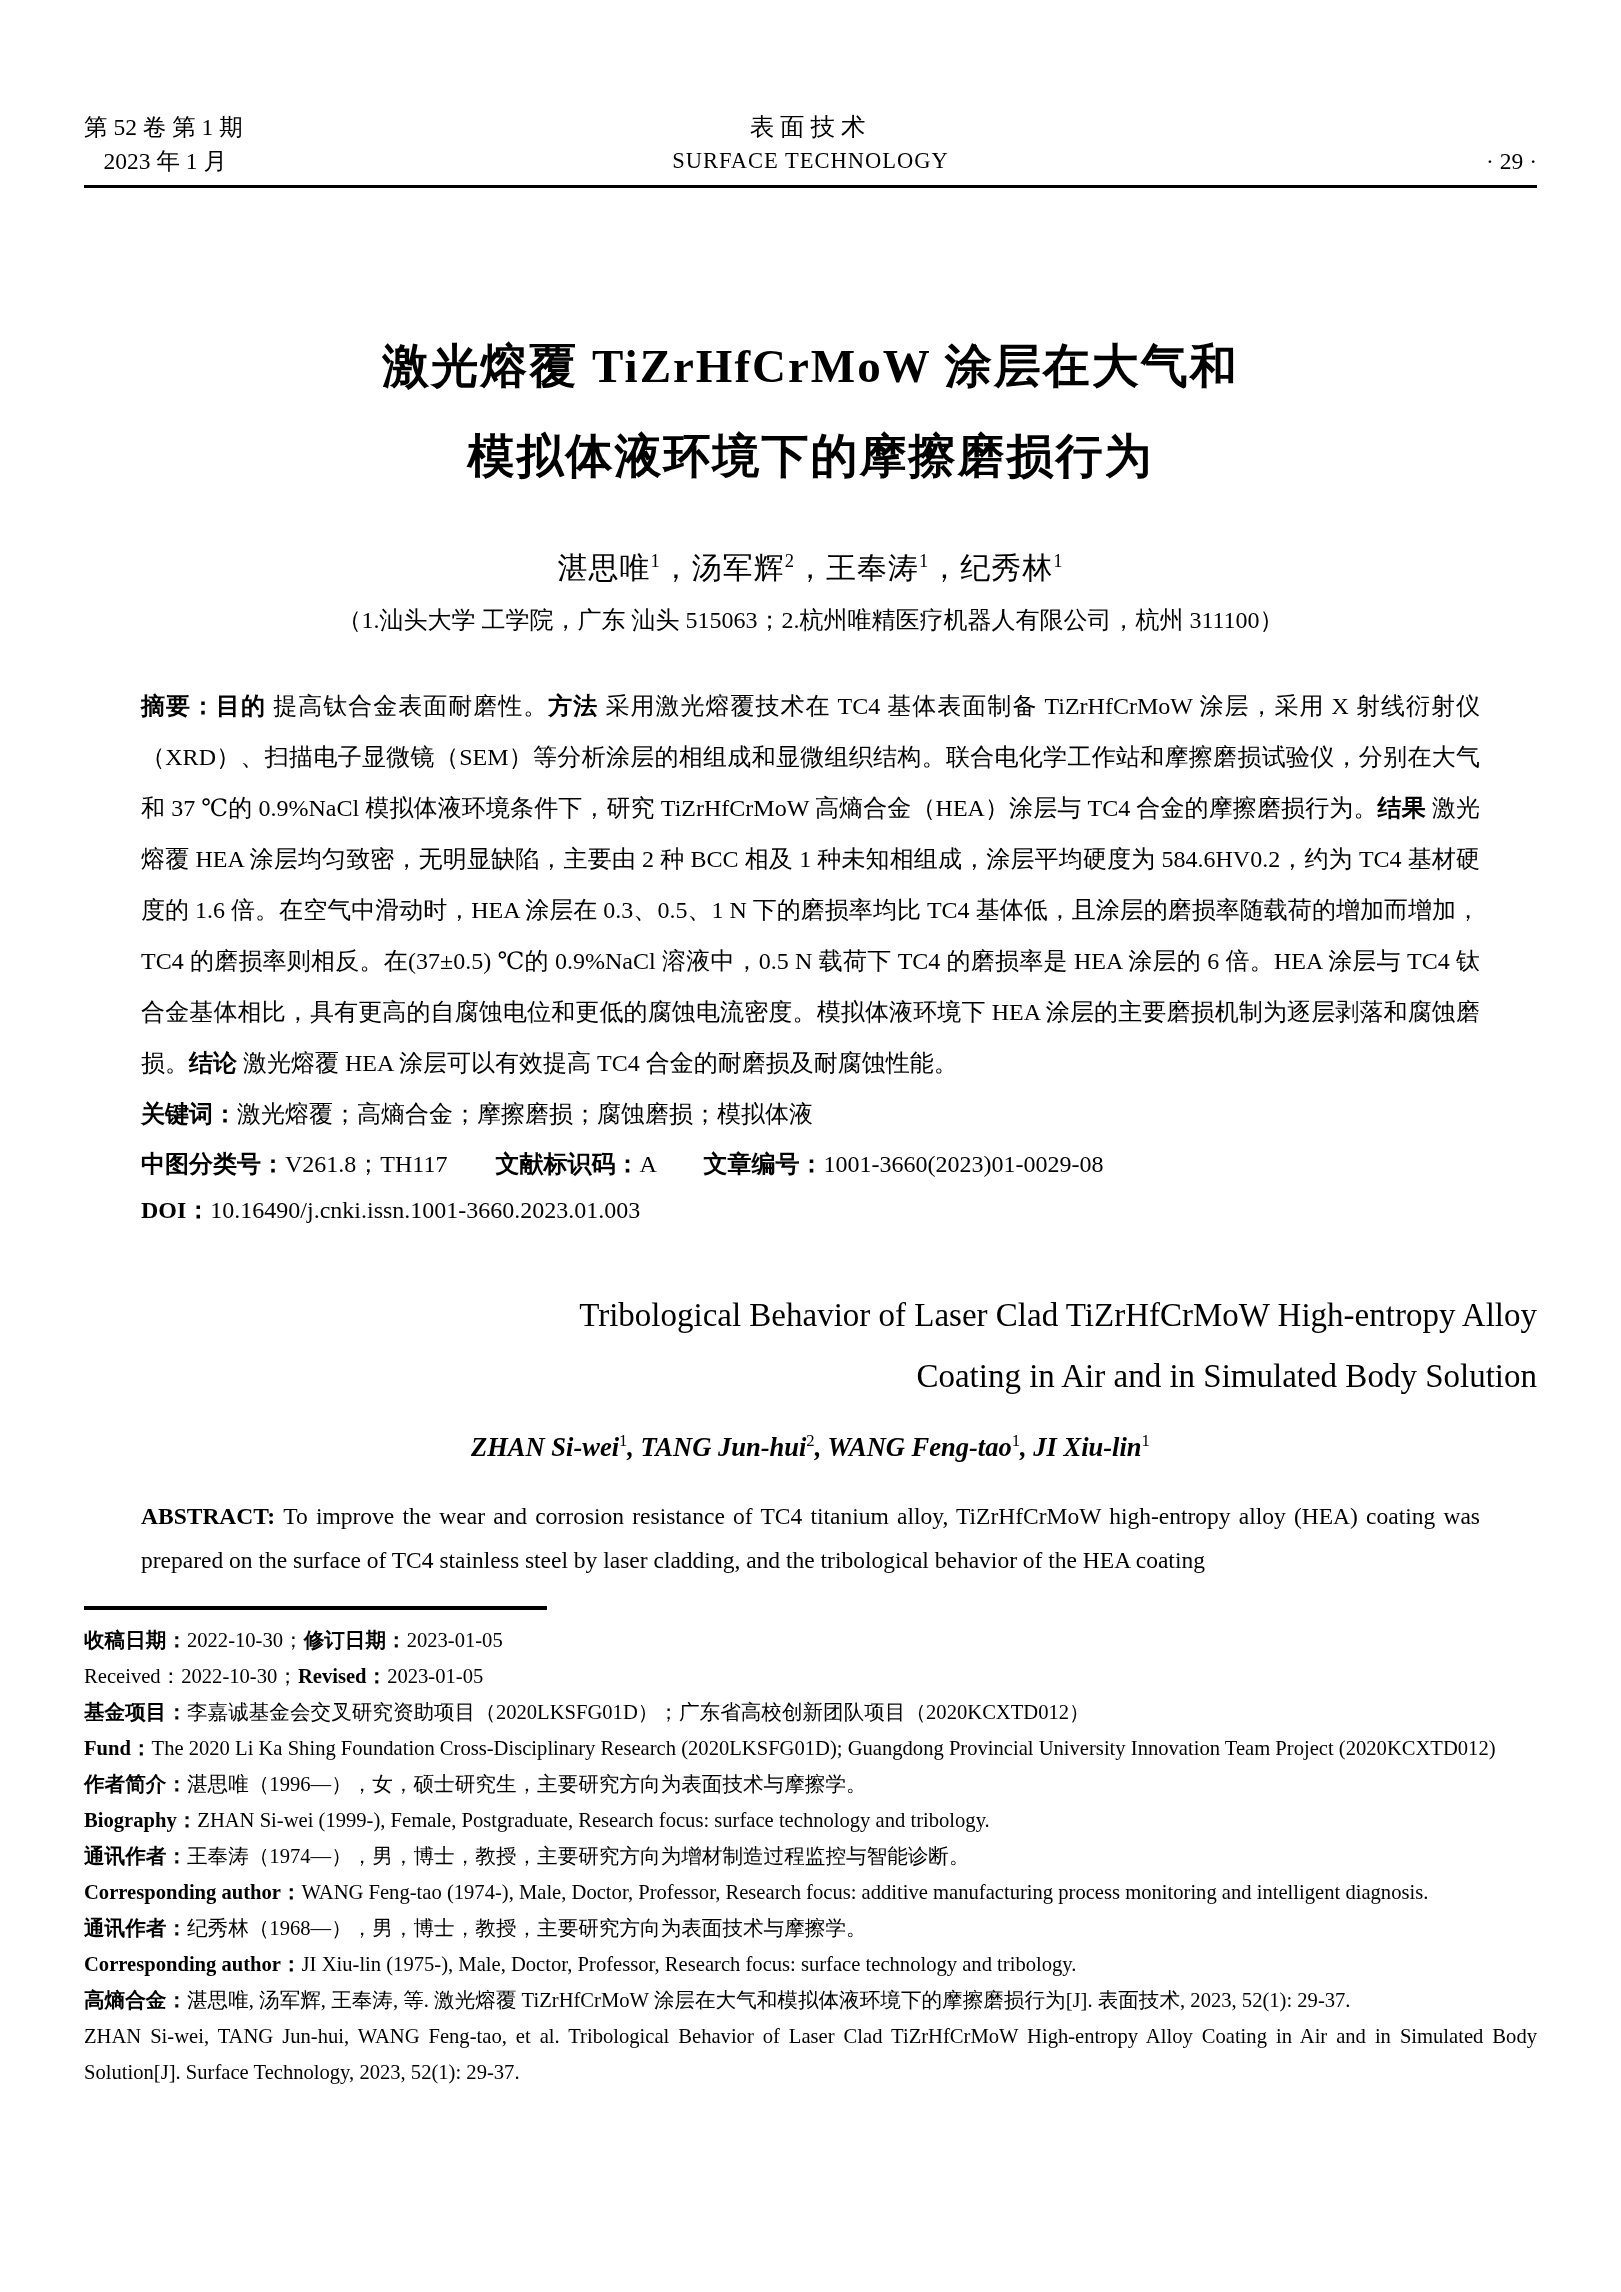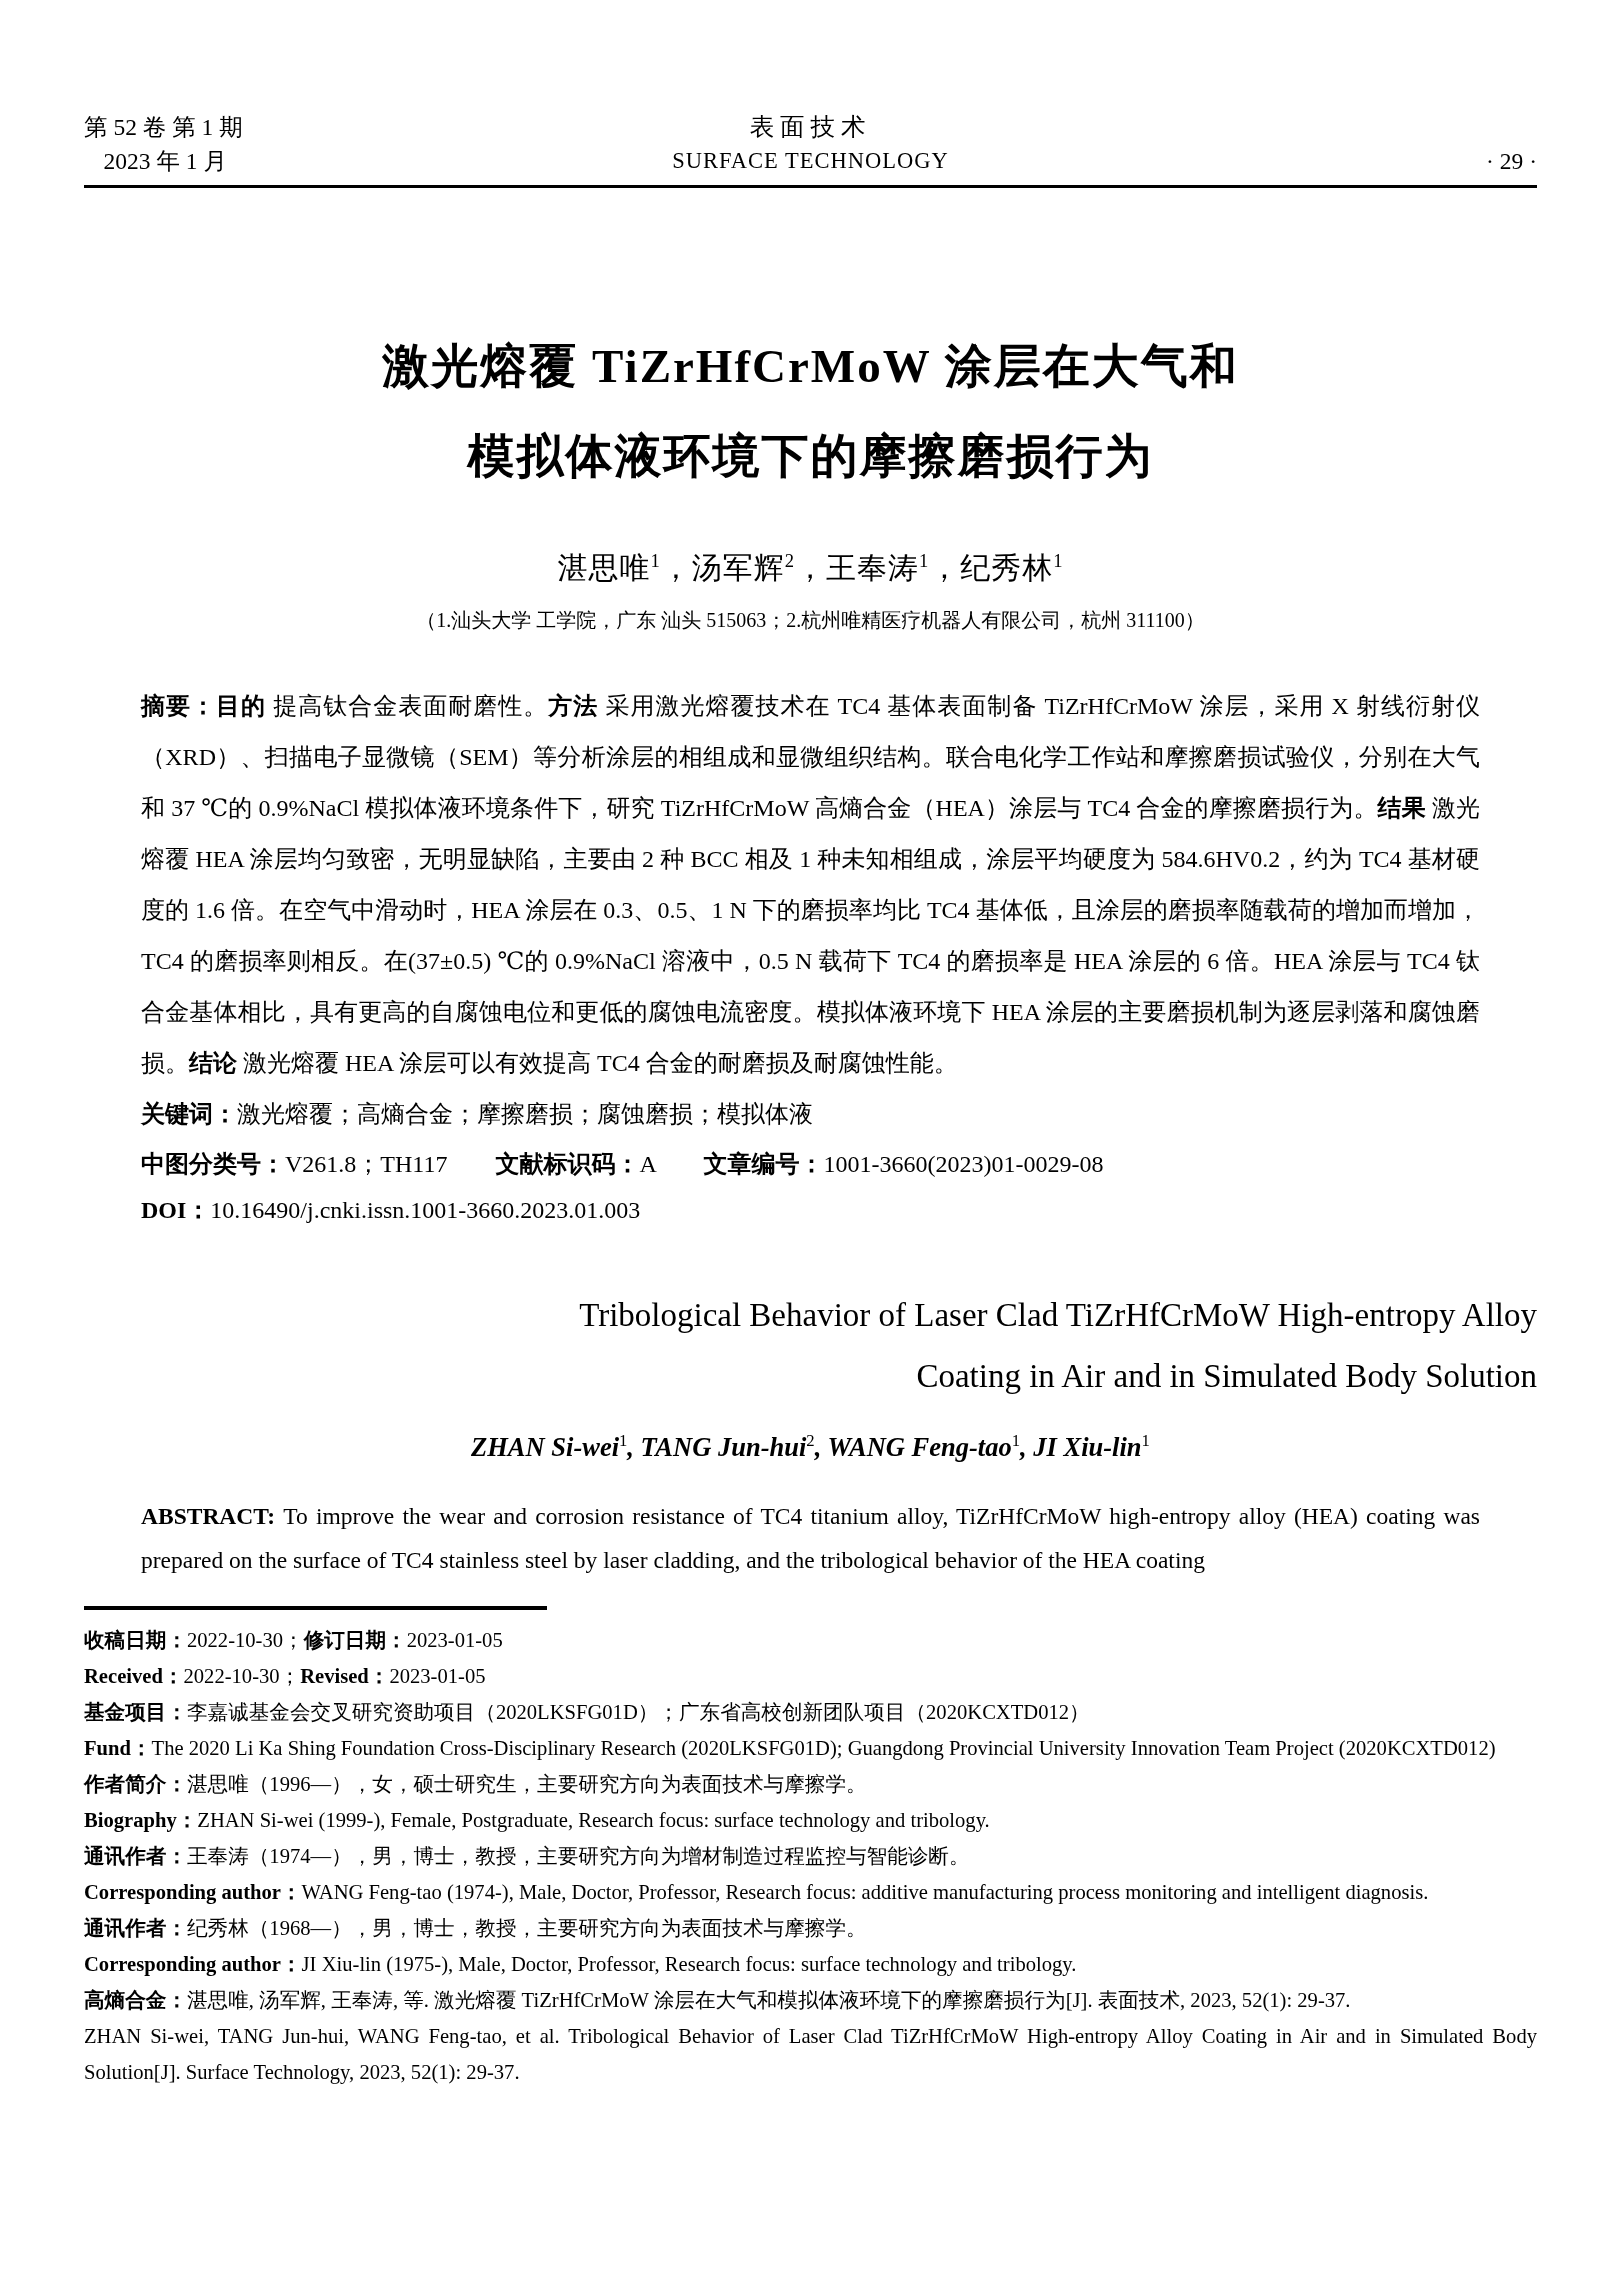--- a/index.html
+++ b/index.html
@@ -18,21 +18,21 @@
   .jh-center .cn{letter-spacing:5.9px;font-size:24.5px;}
   .jh-center .en{font-size:22.5px;letter-spacing:1px;}
   .jh-right{text-align:right;font-size:23.5px;}
   .jh-right .l1{visibility:hidden;}
   .hdr-rule{height:2.9px;background:#000;margin-top:6.9px;}
 
   
   .title-cn{margin-top:133px;text-align:center;font-weight:bold;font-size:47px;line-height:90px;letter-spacing:2px;}
   .authors-cn{margin-top:37px;text-align:center;font-size:30px;line-height:45px;letter-spacing:1px;}
   .authors-cn sup{font-size:18.6px;}
-  .affil-cn{margin-top:13.7px;text-align:center;font-size:20px;line-height:35px;}
+  .affil-cn{margin-top:13.7px;text-align:center;font-size:24px;line-height:35px;}
 
   
   .abs-block{margin:43px 57px 0 57px;font-size:24px;line-height:51px;text-align:justify;}
   .abs-block p{margin:0;}
   .meta-line{margin:2px 57px 0 57px;font-size:24px;line-height:44px;text-align:left;}
 
   
   .title-en{margin-top:53px;text-align:right;font-weight:normal;font-size:33px;line-height:61px;}
   .authors-en{margin-top:13.7px;text-align:center;font-size:26.5px;line-height:39px;}
   .authors-en sup{font-size:16.7px;font-style:normal;}
@@ -86,21 +86,21 @@
     <div>Tribological Behavior of Laser Clad TiZrHfCrMoW High-entropy Alloy</div>
     <div>Coating in Air and in Simulated Body Solution</div>
   </div>
   <div class="authors-en"><span style="font-weight: bold; font-style: italic;">ZHAN Si-wei</span><sup>1</sup><span style="font-weight: bold; font-style: italic;">, </span><span style="font-weight: bold; font-style: italic;">TANG Jun-hui</span><sup>2</sup><span style="font-weight: bold; font-style: italic;">, </span><span style="font-weight: bold; font-style: italic;">WANG Feng-tao</span><sup>1</sup><span style="font-weight: bold; font-style: italic;">, </span><span style="font-weight: bold; font-style: italic;">JI Xiu-lin</span><sup>1</sup></div>
 
   <div class="abs-en"><span style="font-weight: bold;">ABSTRACT: </span><span>To improve the wear and corrosion resistance of TC4 titanium alloy, TiZrHfCrMoW high-entropy alloy (HEA) coating was prepared on the surface of TC4 stainless steel by laser cladding, and the tribological behavior of the HEA coating</span></div>
 
   <div class="foot-rule"></div>
   <div class="footnotes">
     <p><span style="font-weight: bold;">收稿日期：</span><span>2022-10-30；</span><span style="font-weight: bold;">修订日期：</span><span>2023-01-05</span></p>
-    <p><span style="font-weight: bold;">Received：</span><span>2022-10-30；</span><span style="font-weight: bold;">Revised：</span><span>2023-01-05</span></p>
+    <p><span style="font-weight: normal;">Received：</span><span>2022-10-30；</span><span style="font-weight: bold;">Revised：</span><span>2023-01-05</span></p>
     <p><span style="font-weight: bold;">基金项目：</span><span>李嘉诚基金会交叉研究资助项目（2020LKSFG01D）；广东省高校创新团队项目（2020KCXTD012）</span></p>
     <p><span style="font-weight: bold;">Fund：</span><span>The 2020 Li Ka Shing Foundation Cross-Disciplinary Research (2020LKSFG01D); Guangdong Provincial University Innovation Team Project (2020KCXTD012)</span></p>
     <p><span style="font-weight: bold;">作者简介：</span><span>湛思唯（1996—），女，硕士研究生，主要研究方向为表面技术与摩擦学。</span></p>
     <p><span style="font-weight: bold;">Biography：</span><span>ZHAN Si-wei (1999-), Female, Postgraduate, Research focus: surface technology and tribology.</span></p>
     <p><span style="font-weight: bold;">通讯作者：</span><span>王奉涛（1974—），男，博士，教授，主要研究方向为增材制造过程监控与智能诊断。</span></p>
     <p><span style="font-weight: bold;">Corresponding author：</span><span>WANG Feng-tao (1974-), Male, Doctor, Professor, Research focus: additive manufacturing process monitoring and intelligent diagnosis.</span></p>
     <p><span style="font-weight: bold;">通讯作者：</span><span>纪秀林（1968—），男，博士，教授，主要研究方向为表面技术与摩擦学。</span></p>
     <p><span style="font-weight: bold;">Corresponding author：</span><span>JI Xiu-lin (1975-), Male, Doctor, Professor, Research focus: surface technology and tribology.</span></p>
     <p><span style="font-weight: bold;">高熵合金：</span><span>湛思唯, 汤军辉, 王奉涛, 等. 激光熔覆 TiZrHfCrMoW 涂层在大气和模拟体液环境下的摩擦磨损行为[J]. 表面技术, 2023, 52(1): 29-37.</span></p>
     <p><span>ZHAN Si-wei, TANG Jun-hui, WANG Feng-tao, et al. Tribological Behavior of Laser Clad TiZrHfCrMoW High-entropy Alloy Coating in Air and in Simulated Body Solution[J]. Surface Technology, 2023, 52(1): 29-37.</span></p>

